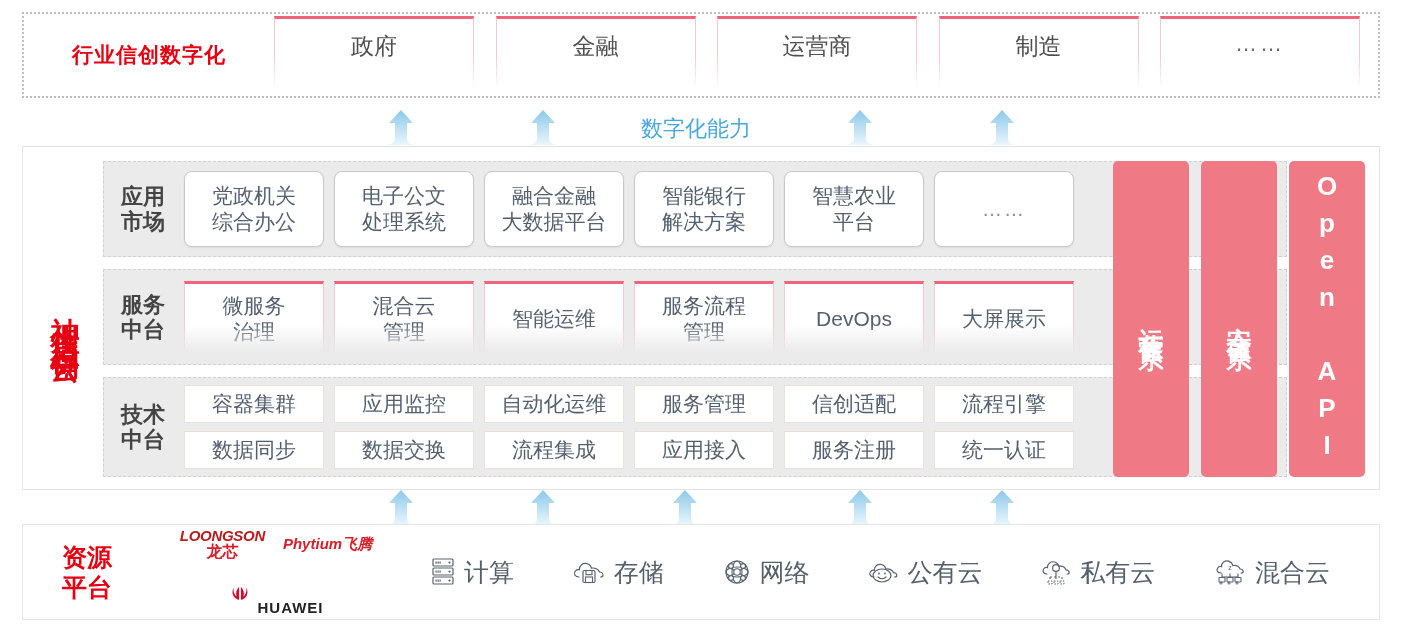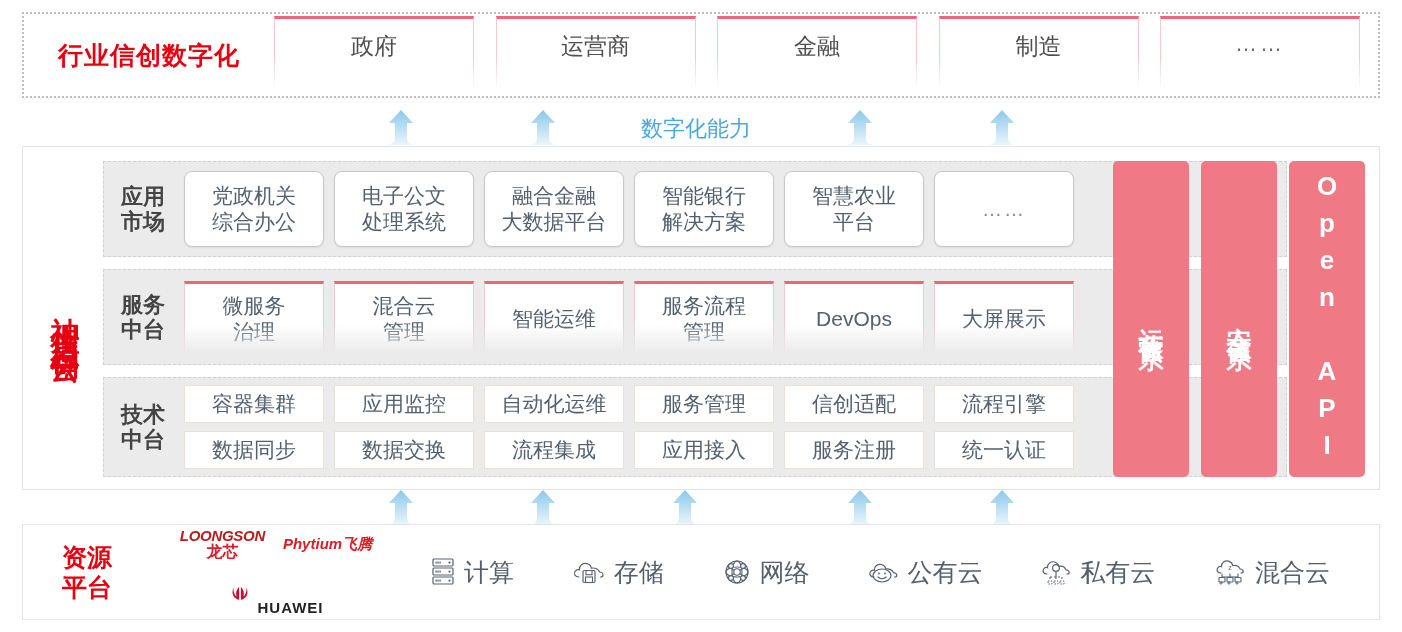--- a/index.html
+++ b/index.html
@@ -25,21 +25,21 @@
     left: 22px; top: 12px;
     width: 1358px; height: 86px;
     border: 2px dotted #bdbdbd;
     box-sizing: border-box;
     display: flex;
     align-items: center;
   }
   .industry-title {
     width: 250px;
     text-align: center;
-    font-size: 25px;
+    font-size: 21px;
     font-weight: bold;
     color: #e60012;
     letter-spacing: 1px;
     flex: none;
   }
   .industry-cards {
     flex: 1;
     display: flex;
     justify-content: space-between;
     align-items: flex-start;
@@ -328,22 +328,22 @@
 </style>
 </head>
 <body>
 
 <div class="page">
 
   <div class="industry-band">
     <div class="industry-title">行业信创数字化</div>
     <div class="industry-cards">
       <div class="ind-card">政府</div>
+      <div class="ind-card">金融</div>
       <div class="ind-card">运营商</div>
-      <div class="ind-card">金融</div>
       <div class="ind-card">制造</div>
       <div class="ind-card dots">……</div>
     </div>
   </div>
 
   <div class="arrow-strip-top">
     <div class="uparrow" style="left:382px;">
       <svg viewBox="0 0 38 36">
           <defs>
             <linearGradient id="ag1" x1="0" y1="0" x2="0" y2="1">

